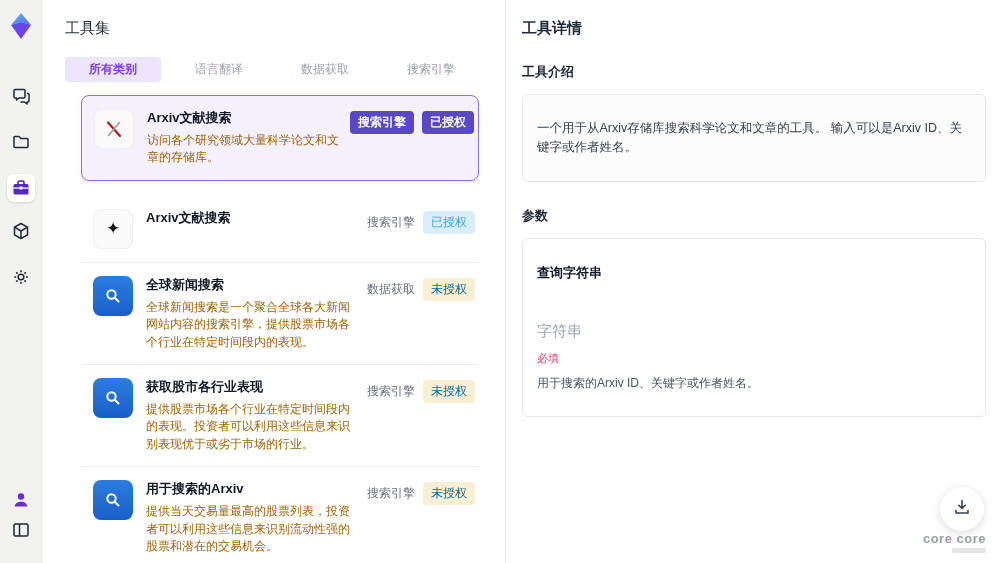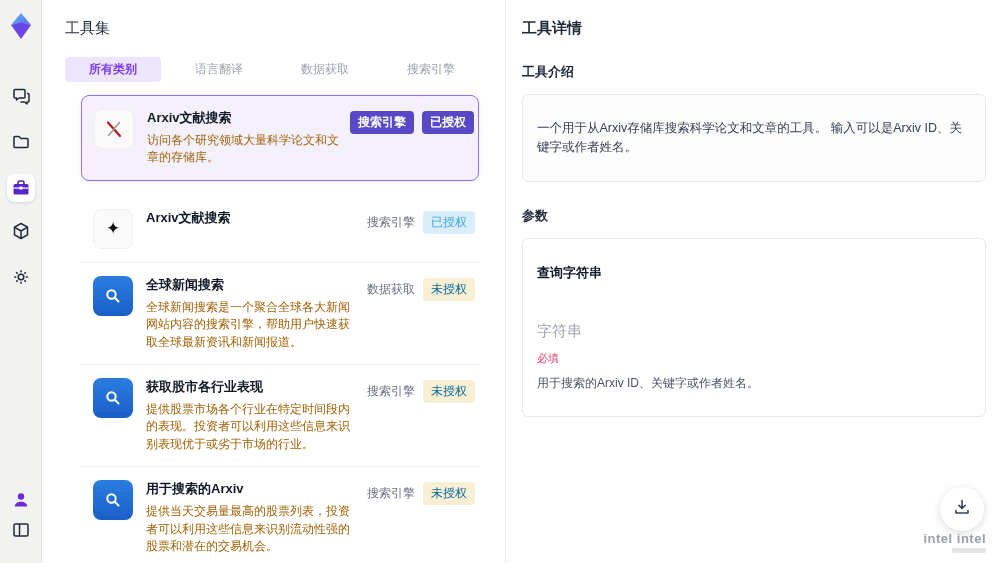--- a/index.html
+++ b/index.html
@@ -201,21 +201,21 @@
 
       <div class="card">
         <div class="tool-ic ic-blue">
           <svg width="20" height="20" viewBox="0 0 20 20" fill="none" stroke="#fff" stroke-width="2" stroke-linecap="round">
             <circle cx="8.5" cy="8.5" r="4.2"></circle>
               <path d="M12 12l3.5 3.5"></path>
           </svg>
         </div>
         <div class="t-body">
           <div class="t-name">全球新闻搜索</div>
-          <div class="t-desc">全球新闻搜索是一个聚合全球各大新闻网站内容的搜索引擎，帮助用户快速获取全球最新资讯和新闻报道。</div>
+          <div class="t-desc">全球新闻搜索是一个聚合全球各大新闻网站内容的搜索引擎，提供股票市场各个行业在特定时间段内的表现。</div>
         </div>
         <div class="t-badges">
           <span class="cat-plain">数据获取</span>
           <span class="badge st-unauth">未授权</span>
         </div>
       </div>
 
       <div class="card">
         <div class="tool-ic ic-blue">
           <svg width="20" height="20" viewBox="0 0 20 20" fill="none" stroke="#fff" stroke-width="2" stroke-linecap="round">
@@ -274,15 +274,15 @@
 
 <div class="dl-btn">
   <span>
     <svg width="20" height="20" viewBox="0 0 20 20" fill="none" stroke="#374151" stroke-width="1.6" stroke-linecap="round" stroke-linejoin="round">
       <path d="M10 3.5v7.5M6.8 8.3l3.2 3.2 3.2-3.2"></path>
       <path d="M4 13.5v2.5h12v-2.5"></path>
     </svg>
   </span>
 </div>
 <div class="brand">
-  <div class="brand-text">intel intel</div>
+  <div class="brand-text">core core</div>
   <div class="brand-bar"></div>
 </div>
 
 </body></html>

